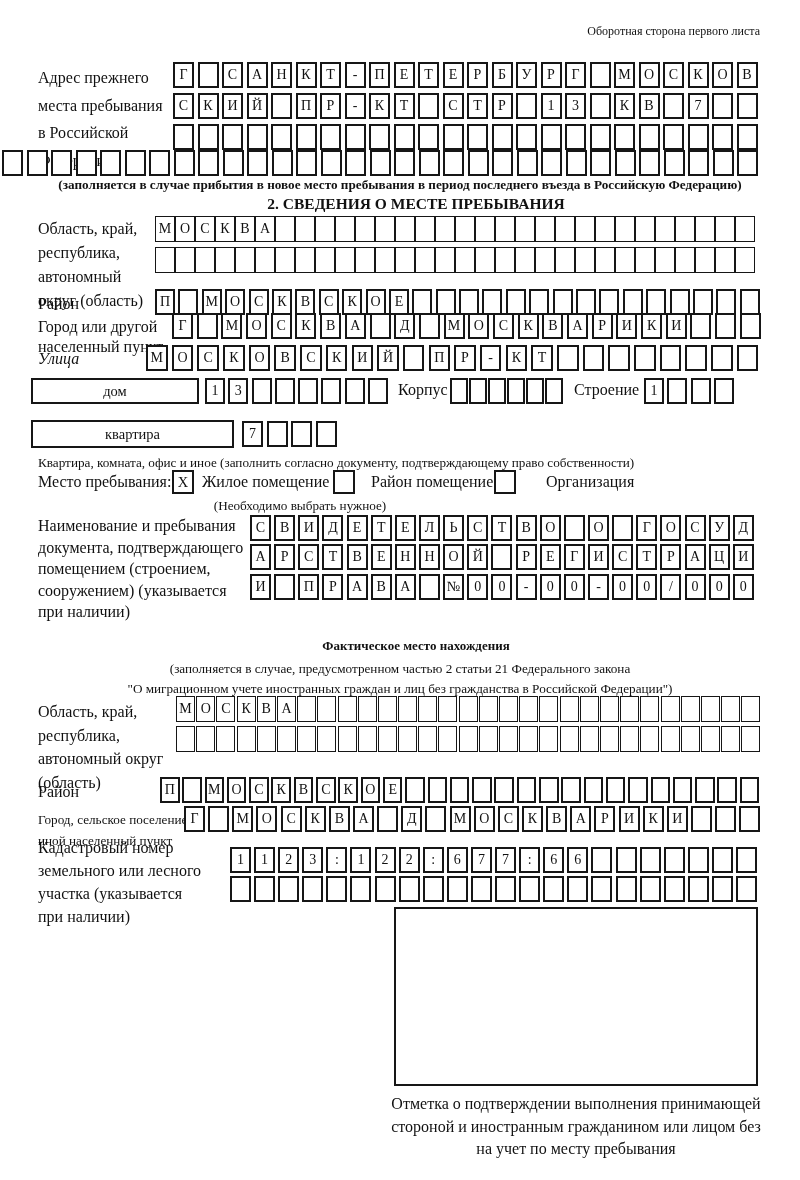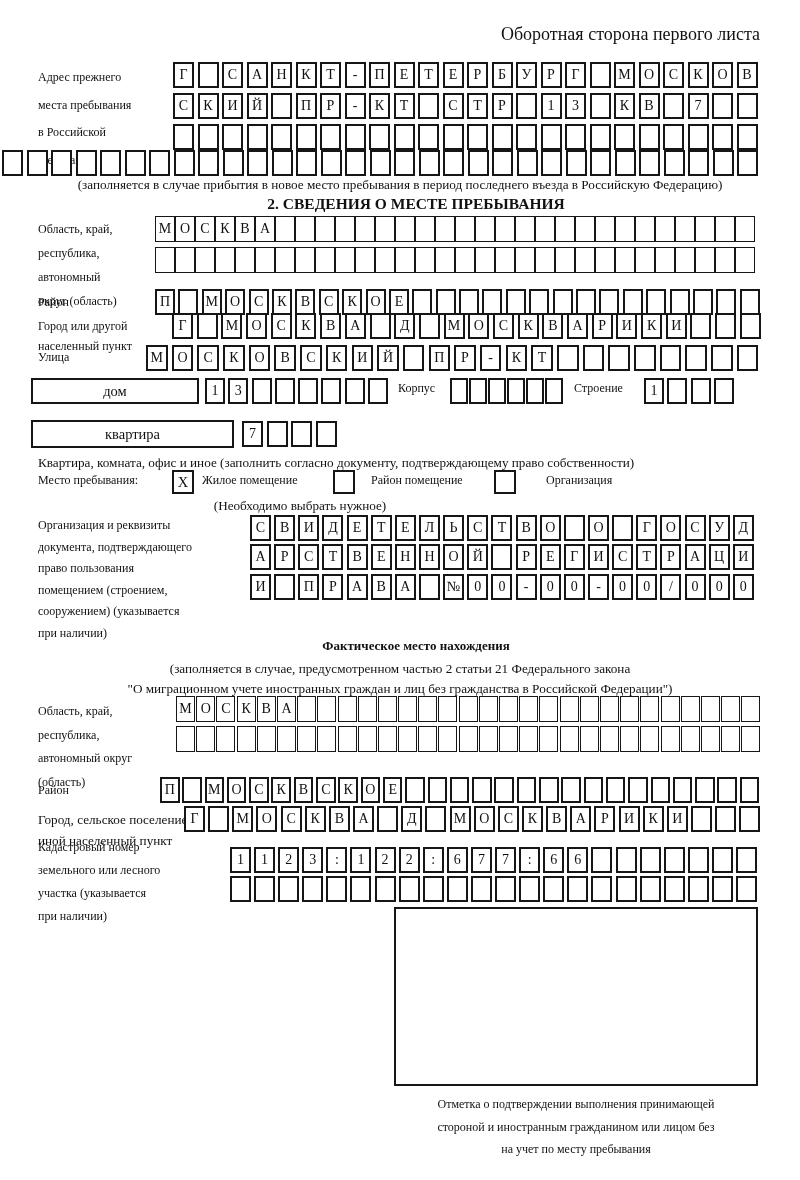--- a/index.html
+++ b/index.html
@@ -1,22 +1,22 @@
 <!DOCTYPE html>
 <html><head>
 <meta charset="utf-8">
 <style>
   html,body{margin:0;padding:0;background:#fff;}
   .page{position:relative;width:800px;height:1180px;background:#fff;overflow:hidden;
         font-family:"Liberation Serif","DejaVu Serif",serif;color:#111;}
-  .lbl{position:absolute;font-size:12px;white-space:nowrap;}
+  .lbl{position:absolute;font-size:16px;white-space:nowrap;}
   .cap{position:absolute;font-size:13.2px;white-space:nowrap;}
   .center{text-align:center;left:0;width:800px;}
   .title{position:absolute;font-weight:bold;font-size:15.5px;text-align:center;left:16px;width:800px;white-space:nowrap;}
-  .hnote{position:absolute;font-size:18px;text-align:right;}
+  .hnote{position:absolute;font-size:12px;text-align:right;}
   .boxrow{position:absolute;display:flex;}
   .cell{box-sizing:border-box;flex:0 0 auto;width:21px;height:26px;border:2px solid #161616;
         display:flex;align-items:center;justify-content:center;font-size:14px;background:#fff;}
   .g35{gap:3.5px}
   .g37{gap:3.7px}
   .g31{gap:3.15px}
   .street{gap:4.2px}.street .cell{width:21.5px}
   .tight{gap:0}.tight .cell{width:20px;border-width:1.5px}
   .d1{gap:3.4px}.d1 .cell{width:20px}
   .t2{gap:1.2px}.t2 .cell{width:19px;border-width:1.5px}
@@ -149,21 +149,21 @@
       <div class="cell"></div>
       <div class="cell"></div>
       <div class="cell"></div>
       <div class="cell"></div>
       <div class="cell"></div>
       <div class="cell"></div>
       <div class="cell"></div>
       <div class="cell"></div>
       <div class="cell"></div>
     </div>
-  <div class="cap center" style="top:177px;">(заполняется в случае прибытия в новое место пребывания в период последнего въезда в Российскую Федерацию)</div>
+  <div class="cap center" style="top:177px;font-weight:bold;">(заполняется в случае прибытия в новое место пребывания в период последнего въезда в Российскую Федерацию)</div>
 
   <div class="title" style="top:195px;">2. СВЕДЕНИЯ О МЕСТЕ ПРЕБЫВАНИЯ</div>
 
   <div class="lbl" style="left:38px;top:217px;line-height:24px;">
     <div class="mlline">Область, край,</div>
     <div class="mlline">республика,</div>
     <div class="mlline">автономный</div>
     <div class="mlline">округ (область)</div>
   </div>
   <div class="boxrow tight" style="left:155px;top:216px;">
@@ -285,21 +285,21 @@
       <div class="cell">А</div>
       <div class="cell">Р</div>
       <div class="cell">И</div>
       <div class="cell">К</div>
       <div class="cell">И</div>
       <div class="cell"></div>
       <div class="cell"></div>
       <div class="cell"></div>
     </div>
 
-  <div class="lbl" style="left:38px;top:350px;">Улица</div>
+  <div class="lbl" style="left:38px;top:350px;font-style:italic;">Улица</div>
   <div class="boxrow street" style="left:146px;top:345px;">
       <div class="cell">М</div>
       <div class="cell">О</div>
       <div class="cell">С</div>
       <div class="cell">К</div>
       <div class="cell">О</div>
       <div class="cell">В</div>
       <div class="cell">С</div>
       <div class="cell">К</div>
       <div class="cell">И</div>
@@ -360,23 +360,22 @@
   <div class="lbl" style="left:38px;top:473px;">Место пребывания:</div>
   <div class="checkbox" style="left:172px;top:470px;">X</div>
   <div class="lbl" style="left:202px;top:473px;">Жилое помещение</div>
   <div class="checkbox" style="left:333px;top:470px;"></div>
   <div class="lbl" style="left:371px;top:473px;">Район помещение</div>
   <div class="checkbox" style="left:494px;top:470px;"></div>
   <div class="lbl" style="left:546px;top:473px;">Организация</div>
   <div class="cap" style="left:140px;top:498px;width:320px;text-align:center;">(Необходимо выбрать нужное)</div>
 
   <div class="lbl" style="left:38px;top:515px;line-height:21.5px;">
-    <div class="mlline">Организация и реквизиты</div>
+    <div class="mlline">Наименование и пребывания</div>
     <div class="mlline">документа, подтверждающего</div>
-    <div class="mlline">право пользования</div>
     <div class="mlline">помещением (строением,</div>
     <div class="mlline">сооружением) (указывается</div>
     <div class="mlline">при наличии)</div>
   </div>
   <div class="boxrow doc" style="left:250px;top:515px;">
       <div class="cell">С</div>
       <div class="cell">В</div>
       <div class="cell">И</div>
       <div class="cell">Д</div>
       <div class="cell">Е</div>

